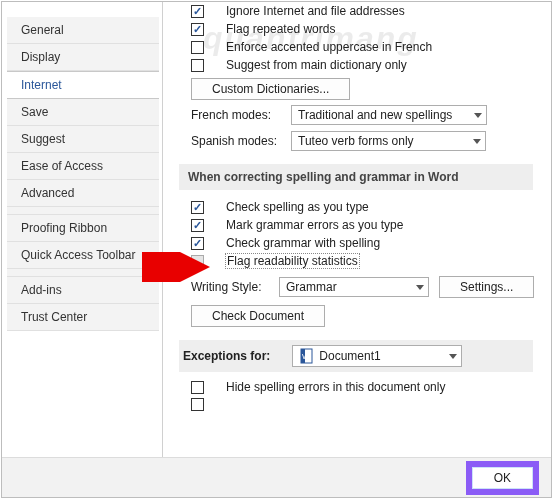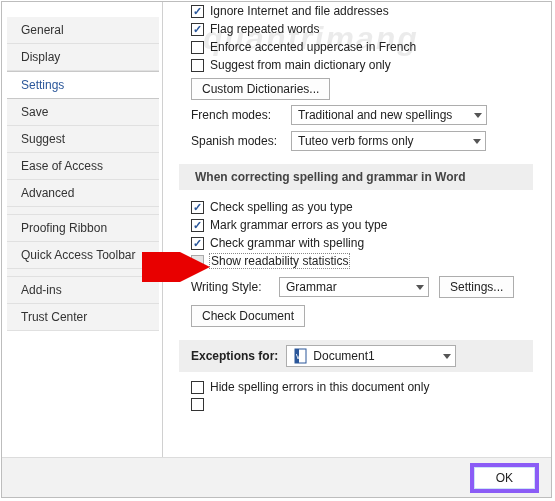--- a/index.html
+++ b/index.html
@@ -60,21 +60,21 @@
     left: 165px;
     top: 0;
     width: 378px;
     height: 456px;
     overflow: hidden;
   }
   .row {
     display: flex;
     align-items: center;
     padding: 2px 0 2px 24px;
-    gap: 6px;
+    gap: 22px;
   }
   .cbx {
     width: 13px;
     height: 13px;
     border: 1px solid #333;
     display: inline-flex;
     align-items: center;
     justify-content: center;
     background: #fff;
     flex-shrink: 0;
@@ -85,21 +85,21 @@
     font-size: 11px;
     line-height: 1;
     font-weight: bold;
   }
   .cbx.gray { background:#e6e6e6; border-color:#aaa; }
   .lbl { white-space: nowrap; }
   .btn {
     display: inline-block;
     background: #fdfdfd;
     border: 1px solid #adadad;
-    padding: 3px 10px;
+    padding: 3px 20px;
     cursor: pointer;
     white-space: nowrap;
   }
   .combo {
     display: inline-flex;
     align-items: center;
     border: 1px solid #adadad;
     background: #fff;
     padding: 2px 4px 2px 6px;
     min-width: 160px;
@@ -108,59 +108,59 @@
   }
   .combo .arrow {
     width: 0; height: 0;
     border-left: 4px solid transparent;
     border-right: 4px solid transparent;
     border-top: 5px solid #555;
     margin-left: 6px;
   }
   .section-head {
     background: #eeeeee;
-    padding: 6px 16px;
+    padding: 6px 9px;
     margin: 10px 12px 8px 12px;
     font-weight: bold;
     color: #444;
   }
   .fieldrow {
     display: flex;
     align-items: center;
     padding: 3px 0 3px 24px;
     gap: 10px;
   }
   .fieldlabel { width: 90px; }
   .dotted { outline: 1px dotted #888; outline-offset: 0; padding: 0 1px; }
   .exceptions {
     background: #eeeeee;
-    padding: 5px 12px;
+    padding: 5px 4px;
     margin: 10px 12px 6px 12px;
     display: flex;
     align-items: center;
-    gap: 8px;
+    gap: 22px;
   }
   .docicon {
     width: 16px; height: 16px;
     display: inline-flex;
     align-items: center; justify-content: center;
   }
   .footer {
     position: absolute;
     left: 0; right: 0; bottom: 0;
     height: 40px;
     border-top: 1px solid #dcdcdc;
     background: #f2f2f2;
     display: flex;
     align-items: center;
     justify-content: flex-end;
     padding-right: 12px;
   }
   .okbtn {
-    border: 4px solid #8b5cf6;
+    border: 6px solid #8b5cf6;
     background: #fff;
     padding: 4px 22px;
     cursor: pointer;
     box-shadow: 0 0 0 1px #cde3f8 inset;
   }
   .red-arrow {
     position: absolute;
     left: 140px;
     top: 250px;
     pointer-events: none;
@@ -179,21 +179,21 @@
 </style>
 </head>
 <body>
 
 <div class="frame">
   <div class="watermark">quantrimang</div>
 
   <div class="sidebar">
     <div class="sidebar-item">General</div>
     <div class="sidebar-item">Display</div>
-    <div class="sidebar-item selected">Settings</div>
+    <div class="sidebar-item selected">Internet</div>
     <div class="sidebar-item">Save</div>
     <div class="sidebar-item">Suggest</div>
     <div class="sidebar-item">Ease of Access</div>
     <div class="sidebar-item">Advanced</div>
     <div class="sidebar-item spacer"></div>
     <div class="sidebar-item">Proofing Ribbon</div>
     <div class="sidebar-item">Quick Access Toolbar</div>
     <div class="sidebar-item spacer"></div>
     <div class="sidebar-item">Add-ins</div>
     <div class="sidebar-item">Trust Center</div>
@@ -247,21 +247,21 @@
     <div class="row">
       <span class="cbx checkedblue"></span>
       <span class="lbl">Mark grammar errors as you type</span>
     </div>
     <div class="row">
       <span class="cbx checkedblue"></span>
       <span class="lbl">Check grammar with spelling</span>
     </div>
     <div class="row">
       <span class="cbx gray"></span>
-      <span class="lbl dotted">Show readability statistics</span>
+      <span class="lbl dotted">Flag readability statistics</span>
     </div>
 
     <div class="fieldrow" style="padding-top:6px;">
       <span class="fieldlabel" style="width:78px;">Writing Style:</span>
       <span class="combo" style="min-width:150px;">
         <span>Grammar</span>
         <span class="arrow"></span>
       </span>
       <span class="btn">Settings...</span>
     </div>

